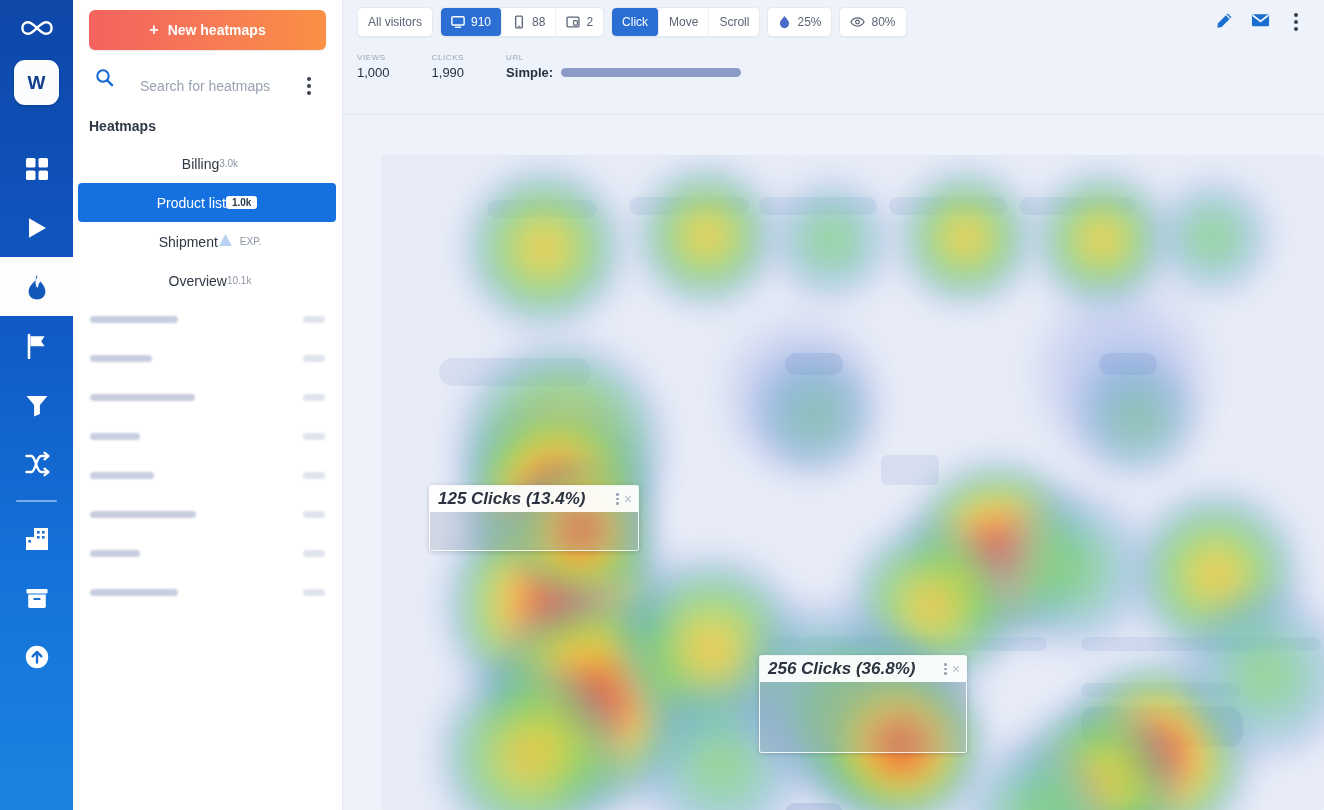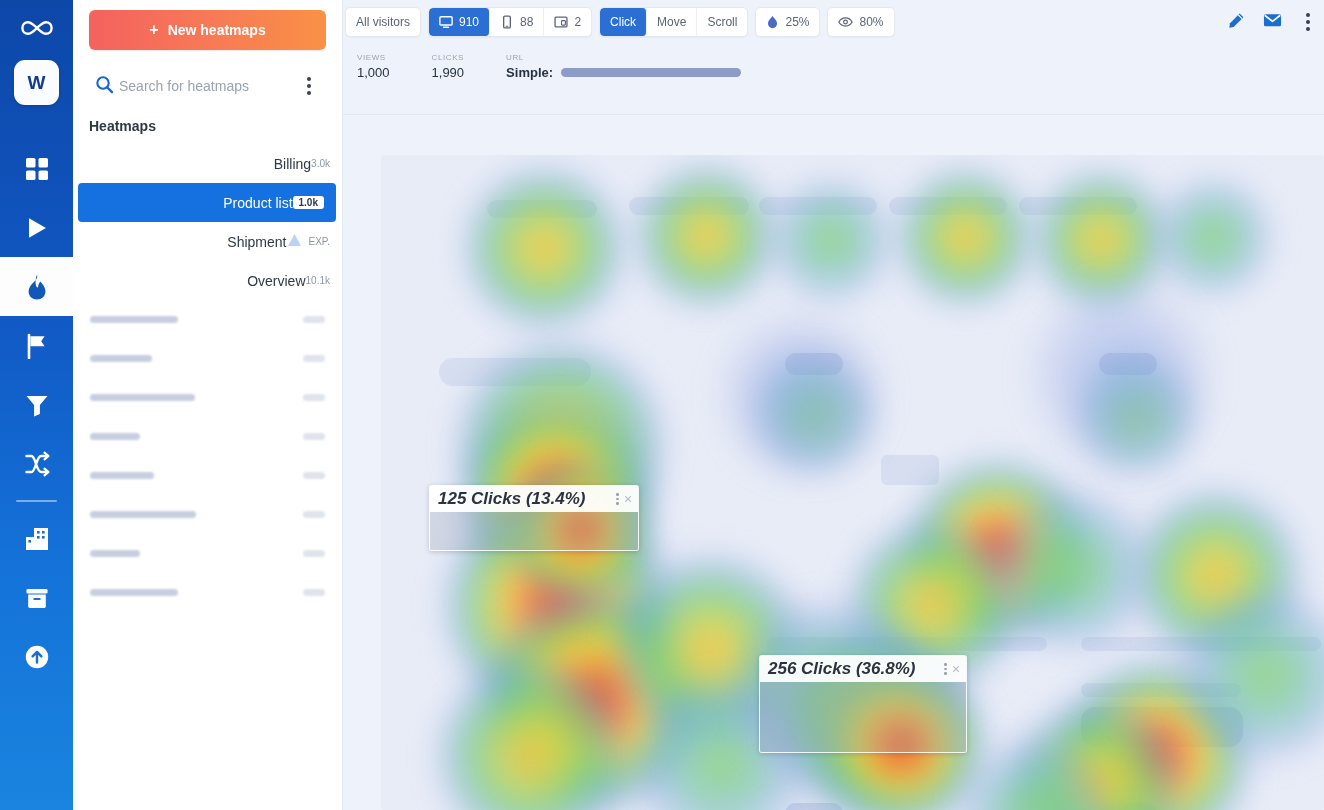--- a/index.html
+++ b/index.html
@@ -54,21 +54,21 @@
     font-family: "Liberation Sans", sans-serif;
     display: flex; align-items: center; justify-content: center; gap: 9px;
     cursor: pointer;
     box-shadow: 0 1px 2px rgba(0,0,0,.10);
   }
   .new-btn .plus { font-size: 16px; font-weight: 700; line-height: 1; }
 
   .search-row { display: flex; align-items: center; margin-top: 18px; gap: 2px; }
   .search-box {
     flex: 1; height: 36px;
-    display: flex; align-items: center; gap: 5px;
+    display: flex; gap: 26px;
     padding: 0 6px;
   }
   .search-box input {
     border: none; outline: none; width: 100%;
     font-size: 14px; color: #5b6472;
     font-family: "Liberation Sans", sans-serif;
     background: transparent;
   }
   .search-box input::placeholder { color: #99a2b0; }
   .kebab-btn {
@@ -78,21 +78,21 @@
   .kebab { display: flex; flex-direction: column; gap: 3px; align-items: center; }
   .kebab i { width: 4px; height: 4px; border-radius: 50%; background: #3c4椒; background: #39414f; display:block; }
 
   .panel-heading {
     padding: 14px 16px 10px;
     font-size: 14px; font-weight: 600; color: #2f3845;
   }
   .list { }
   .list-row {
     height: 39px; margin: 0 0 0 5px;
-    display: flex; align-items: center; justify-content: flex-end;
+    display: flex; align-items: center; justify-content: center;
     padding: 0 12px 0 12px;
     font-size: 14px; color: #2f3845;
     border-radius: 4px;
     cursor: pointer;
   }
   .list-row.selected { background: #1570e0; color: #fff; margin: 0 6px 0 5px; }
   .list-row .meta { font-size: 10px; color: #8d96a5; }
   .list-row.selected .meta {
     background: #fff; color: #2a3a4d; border-radius: 3px;
     padding: 1px 6px; font-size: 10px; font-weight: 600;
@@ -105,21 +105,21 @@
     padding: 0 17px;
     filter: blur(1.1px);
   }
   .skel-bar { height: 7px; border-radius: 4px; background: #c8cee0; }
   .skel-pill { width: 22px; height: 7px; border-radius: 4px; background: #dfe3ec; }
 
   
   .main { flex: 1; height: 810px; position: relative; background: #eef3fb; overflow: hidden; }
 
   .toolbar {
-    height: 44px; display: flex; align-items: center; padding: 0 2px;
+    height: 44px; display: flex; align-items: center; padding: 0 14px;
     position: relative; z-index: 6;
   }
   .seg {
     display: flex; align-items: center;
     background: #fff; border: 1px solid #e4e9f1; border-radius: 5px;
     height: 30px; overflow: hidden;
     box-shadow: 0 1px 1px rgba(20,40,80,.04);
   }
   .seg + .seg { margin-left: 7px; justify-content: space-between; }
   .seg-btn {

